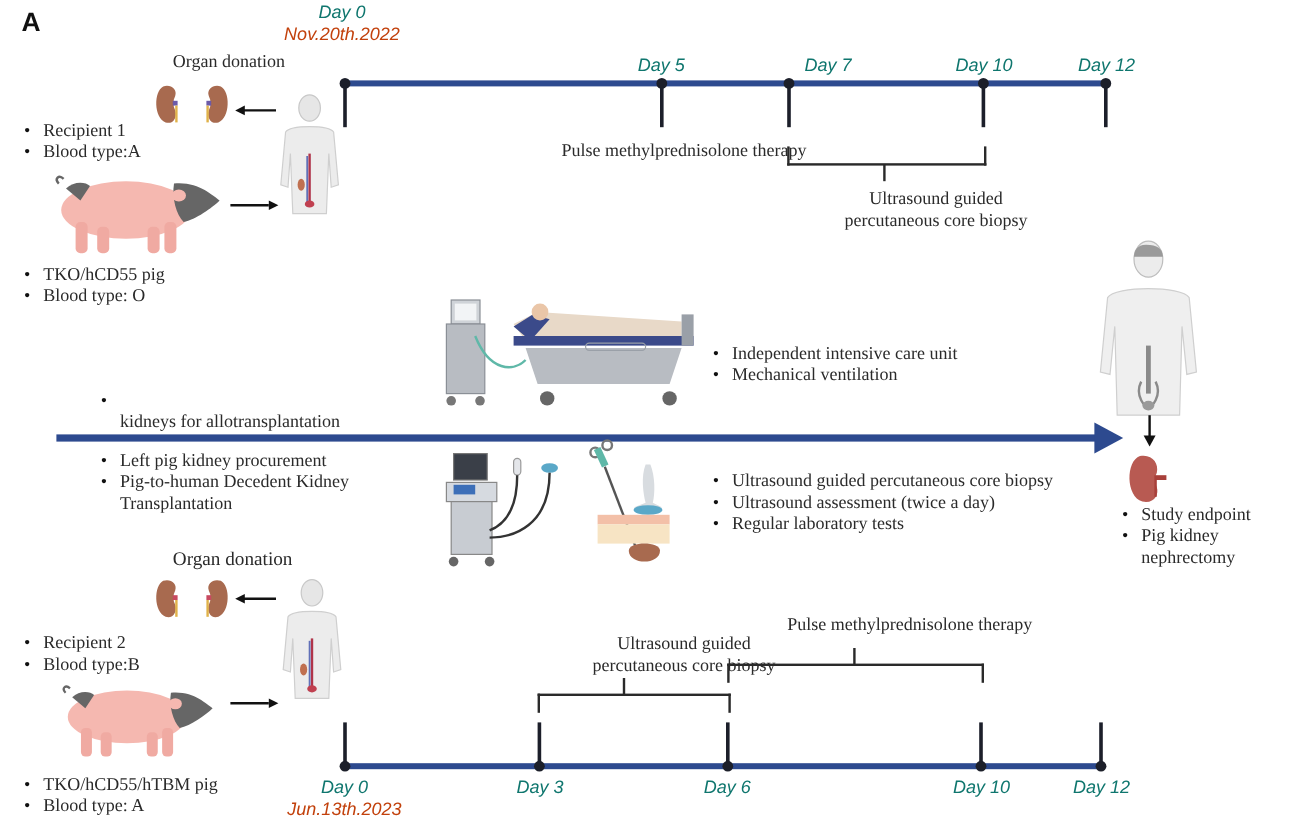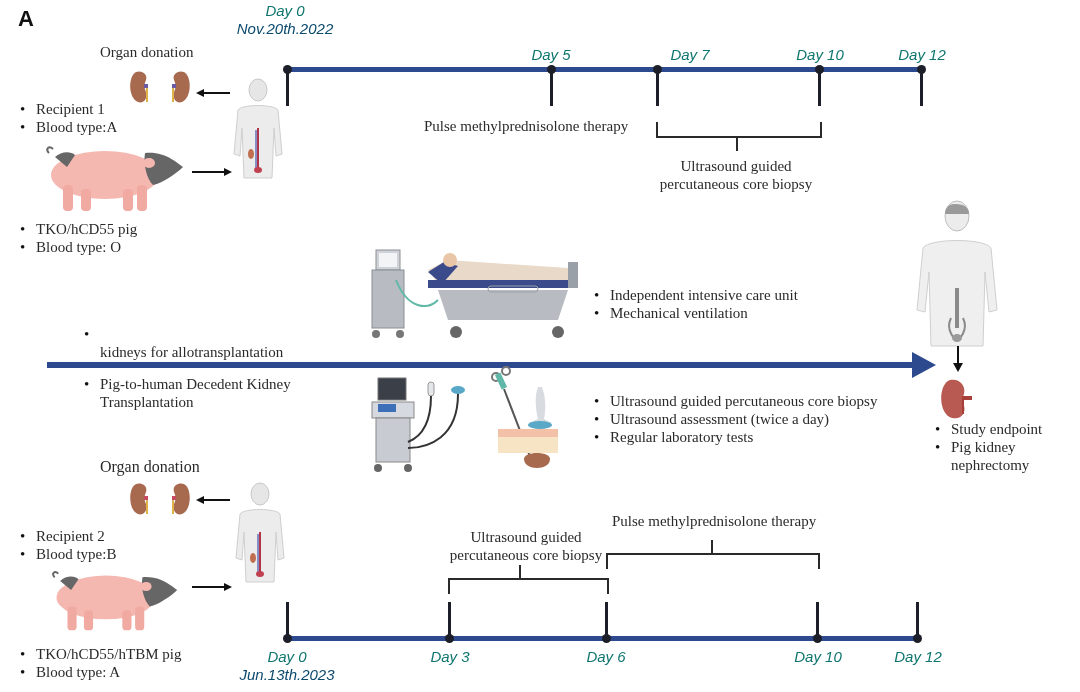--- a/index.html
+++ b/index.html
@@ -1,21 +1,21 @@
 <!DOCTYPE html>
 <html><head>
 <meta charset="utf-8">
 <style>
   html,body{margin:0;padding:0;background:#fff;}
   body{width:1080px;height:692px;position:relative;overflow:hidden;font-family:"Liberation Serif",serif;color:#2a2a2a;}
   .abs{position:absolute;}
   .panel-label{font-family:"Liberation Sans",sans-serif;font-weight:bold;font-size:22px;left:18px;top:6px;color:#111;}
-  .serif{font-family:"Liberation Serif",serif;font-size:15px;color:#2a2a2a;}
+  .serif{font-family:"Liberation Serif",serif;font-size:15px;color:#2a2a2a;margin-left:44px;}
   .day{font-family:"Liberation Sans",sans-serif;font-style:italic;font-size:15px;color:#0f766e;text-align:center;white-space:nowrap;}
-  .date{font-family:"Liberation Sans",sans-serif;font-style:italic;font-size:15px;color:#0c4a6e;text-align:center;white-space:nowrap;}
+  .date{font-family:"Liberation Sans",sans-serif;font-style:italic;font-size:15px;color:#c2410c;text-align:center;white-space:nowrap;}
   ul.bl{margin:0;padding:0 0 0 18px;list-style:none;font-family:Liberation Serif, serif;}
   ul.bl li{position:relative;line-height:18px;font-size:15px;}
   ul.bl li::before{content:"\2022";position:absolute;left:-16px;top:0;color:#111;}
   .line{background:#2d4a8f;}
   .tick{background:#1c1f2a;width:3px;}
   .dot{width:9px;height:9px;border-radius:50%;background:#1c1f2a;}
   .brk{border:2px solid #2a2a2a;}
   .center{text-align:center;}
   svg{overflow:visible;}
 </style>
@@ -143,20 +143,21 @@
 </ul>
 
 <div class="abs line" style="left:47px;top:362px;width:870px;height:6px;"></div>
 <div class="abs" style="left:912px;top:352px;">
   <svg width="24" height="26">
       <polygon points="0,0 24,13 0,26" fill="#2d4a8f"></polygon>
     </svg>
 </div>
 
 <ul class="abs bl serif" style="left:82px;top:375px;">
+  <li>Left pig kidney procurement</li>
   <li><span>Pig-to-human Decedent Kidney</span><br><span>Transplantation</span></li>
 </ul>
 
 <div class="abs" style="left:368px;top:378px;">
   <svg width="100" height="95" viewBox="0 0 100 95">
     <rect x="10" y="0" width="28" height="22" fill="#3a3f48" stroke="#777"></rect>
     <rect x="4" y="24" width="42" height="16" fill="#d6dae0" stroke="#888"></rect>
     <rect x="10" y="26" width="18" height="8" fill="#3d6fb8"></rect>
     <rect x="8" y="40" width="34" height="44" fill="#c8ccd2" stroke="#888"></rect>
     <circle cx="10" cy="90" r="4" fill="#666"></circle>

